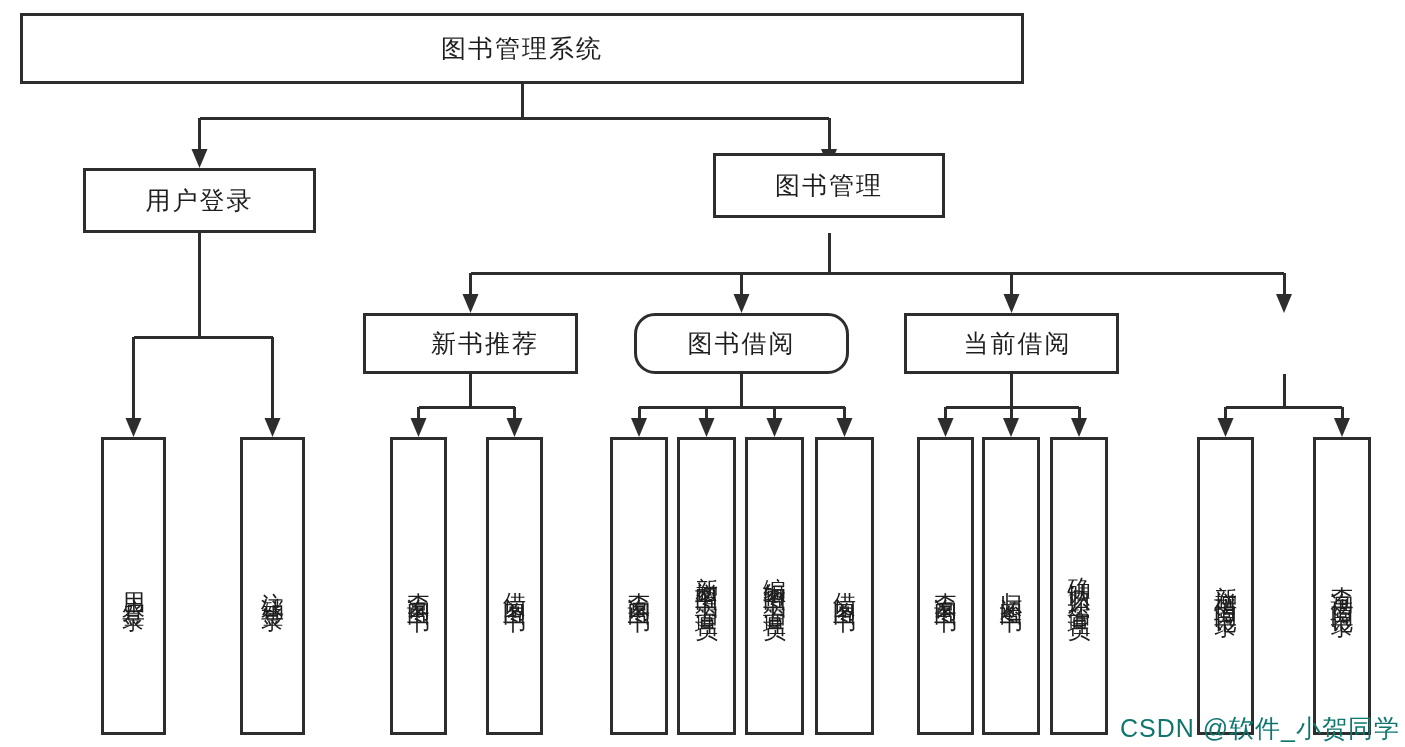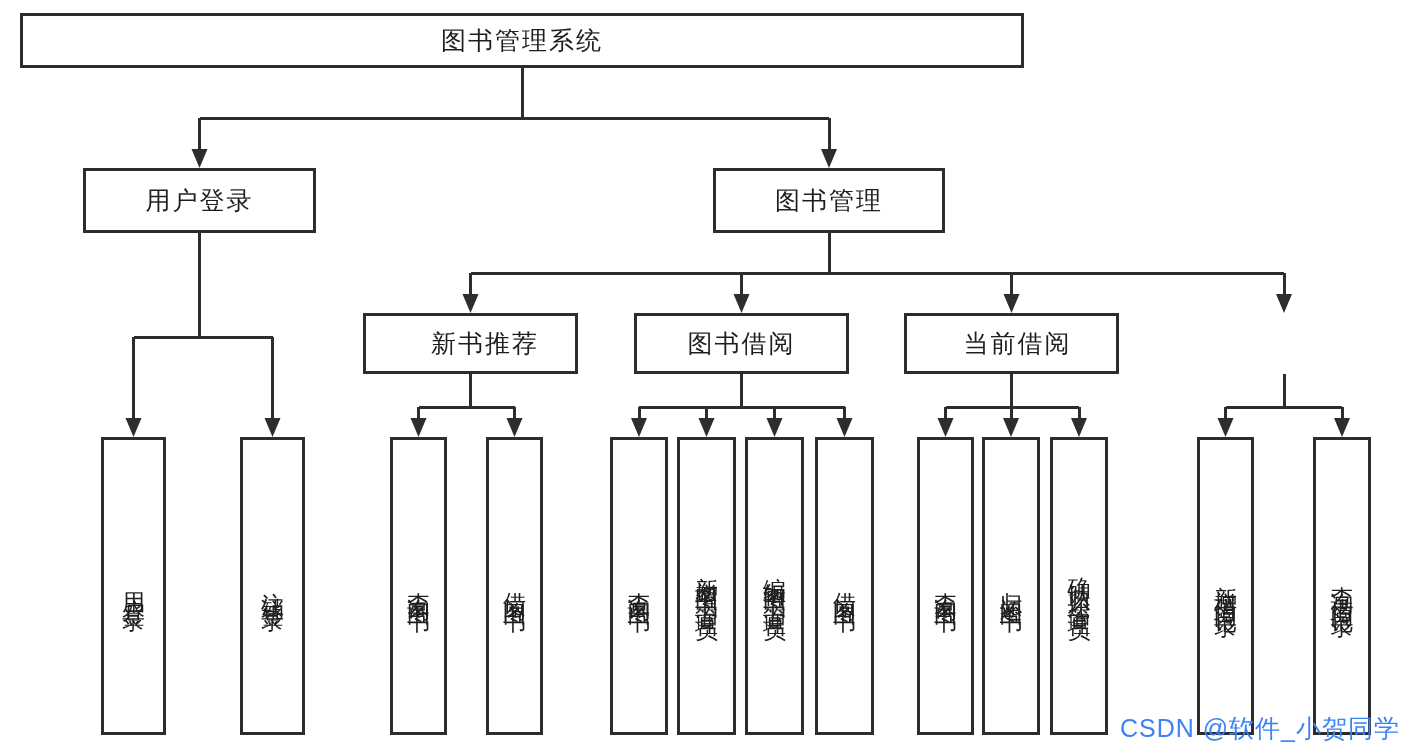--- a/index.html
+++ b/index.html
@@ -38,21 +38,21 @@
     letter-spacing: 6px;
     line-height: 1;
     white-space: nowrap;
   }
   .watermark {
     position: absolute;
     right: 5px;
     bottom: 2px;
     font-size: 25px;
     letter-spacing: 1px;
-    color: #3b82f6;
+    color: #0f766e;
     white-space: nowrap;
   }
 </style>
 </head>
 <body>
 
 <div class="canvas">
 
   <svg class="connectors" viewBox="0 0 1405 747" xmlns="http://www.w3.org/2000/svg">
     <g fill="none" stroke="#2d2d2d" stroke-width="3" shape-rendering="crispEdges">
@@ -80,27 +80,27 @@
       <polygon points="766.5,418 782.5,418 774.5,437"></polygon>
       <polygon points="836.5,418 852.5,418 844.5,437"></polygon>
       <polygon points="937.5,418 953.5,418 945.5,437"></polygon>
       <polygon points="1003,418 1019,418 1011,437"></polygon>
       <polygon points="1071,418 1087,418 1079,437"></polygon>
       <polygon points="1217.5,418 1233.5,418 1225.5,437"></polygon>
       <polygon points="1334,418 1350,418 1342,437"></polygon>
     </g>
   </svg>
 
-  <div class="box h" style="left:20px; top:13px; width:1004px; height:55px;">图书管理系统</div>
+  <div class="box h" style="left:20px; top:13px; width:1004px; height:71px;">图书管理系统</div>
 
   <div class="box h" style="left:83px; top:168px; width:233px; height:65px;">用户登录</div>
-  <div class="box h" style="left:713px; top:168px; width:232px; height:65px;">图书管理</div>
+  <div class="box h" style="left:713px; top:153px; width:232px; height:65px;">图书管理</div>
 
   <div class="box h" style="left:363px; top:313px; width:215px; height:61px;padding-left:29px;">新书推荐</div>
-  <div class="box h" style="left:634px; top:313px; width:215px; height:61px;">图书借阅</div>
+  <div class="box h" style="left:634px; top:313px; width:215px; height:61px;border-radius:21px;">图书借阅</div>
   <div class="box h" style="left:904px; top:313px; width:215px; height:61px;padding-left:12px;">当前借阅</div>
 
   <div class="box v" style="left:101px; top:437px; width:65px; height:298px;">用户登录</div>
   <div class="box v" style="left:240px; top:437px; width:65px; height:298px;">注销登录</div>
 
   <div class="box v" style="left:390px; top:437px; width:57px; height:298px;">查询图书</div>
   <div class="box v" style="left:486px; top:437px; width:57px; height:298px;">借阅图书</div>
 
   <div class="box v" style="left:610px; top:437px; width:58px; height:298px;">查询图书</div>
   <div class="box v" style="left:677px; top:437px; width:59px; height:298px;">新增图书（管理员）</div>

